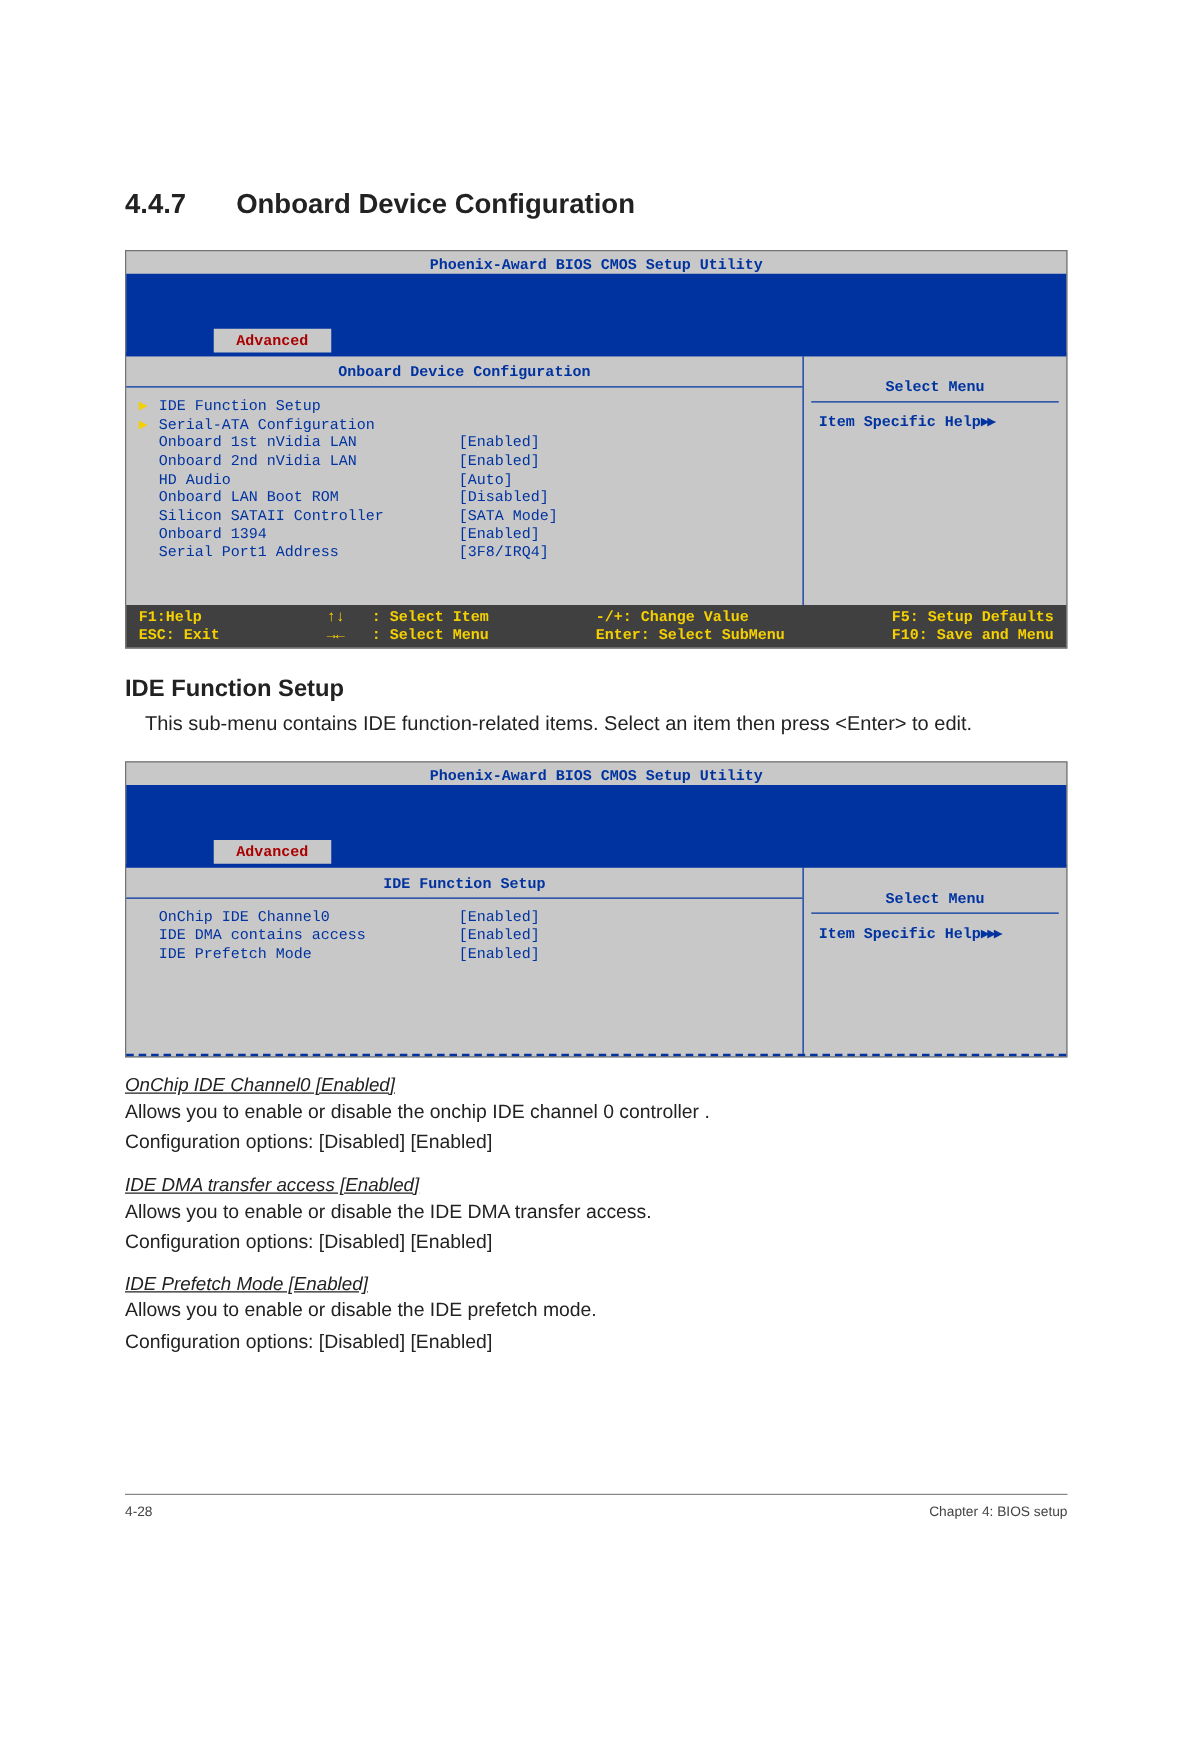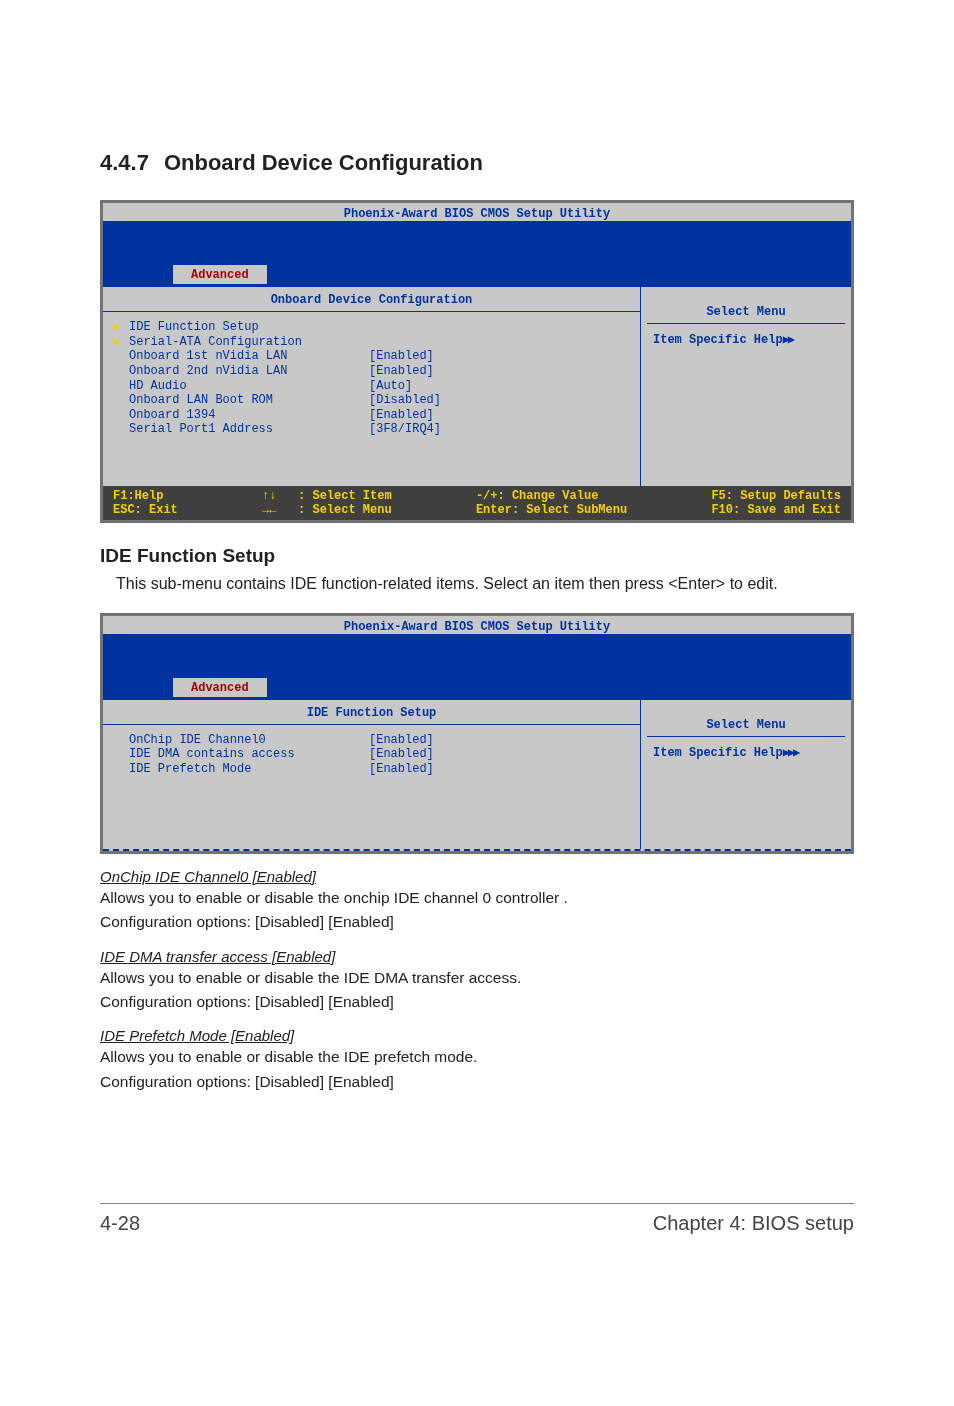--- a/index.html
+++ b/index.html
@@ -11,23 +11,23 @@
     width: 954px;
   }
   .page {
     padding: 150px 100px 60px 100px;
   }
   h2.sect {
     font-size: 22px;
     font-weight: bold;
     margin: 0 0 24px 0;
   }
-  h2.sect .num { display:inline-block; margin-right: 15px; }
+  h2.sect .num { display:inline-block; margin-right: 40px; }
   .bios-box {
-    border: 3px solid #737373;
+    border: 1px solid #737373;
     background: #c8c8c8;
     width: 100%;
     font-family: "Courier New", monospace;
     font-size: 12px;
     color: #0033a0;
   }
   .bios-title {
     text-align: center;
     font-weight: bold;
     padding: 4px 0 0 0;
@@ -123,21 +123,21 @@
   }
   .dashed-sep {
     border: 0;
     border-top: 2px dashed #0033a0;
     margin: 0;
   }
   .bios2 .panel-content { min-height: 120px; }
   .page-footer {
     display: flex;
     justify-content: space-between;
-    font-size: 20px;
+    font-size: 11px;
     color: #444;
     border-top: 1px solid #888;
     margin-top: 110px;
     padding-top: 8px;
   }
 </style>
 </head>
 <body>
 
 <div class="page">
@@ -178,20 +178,25 @@
             </div>
             <div class="cfg-row">
               <div class="arrow-cell"></div>
               <div class="label-cell">HD Audio</div>
               <div class="value-cell">[Auto]</div>
             </div>
             <div class="cfg-row">
               <div class="arrow-cell"></div>
               <div class="label-cell">Onboard LAN Boot ROM</div>
               <div class="value-cell">[Disabled]</div>
+            </div>
+            <div class="cfg-row">
+              <div class="arrow-cell"></div>
+              <div class="label-cell">Silicon SATAII Controller</div>
+              <div class="value-cell">[SATA Mode]</div>
             </div>
             <div class="cfg-row">
               <div class="arrow-cell"></div>
               <div class="label-cell">Onboard 1394</div>
               <div class="value-cell">[Enabled]</div>
             </div>
             <div class="cfg-row">
               <div class="arrow-cell"></div>
               <div class="label-cell">Serial Port1 Address</div>
               <div class="value-cell">[3F8/IRQ4]</div>
@@ -206,21 +211,21 @@
       </div>
     </div>
     <div class="bios-footer">
       <div class="footer-col"><span>F1:Help</span>
 <span>ESC: Exit</span></div>
       <div class="footer-col"><span>↑↓   : Select Item</span>
 <span>→←   : Select Menu</span></div>
       <div class="footer-col"><span>-/+: Change Value</span>
 <span>Enter: Select SubMenu</span></div>
       <div class="footer-col"><span>F5: Setup Defaults</span>
-<span>F10: Save and Exit</span></div>
+<span>F10: Save and Menu</span></div>
     </div>
   </div>
 
   <h3 class="sub">IDE Function Setup</h3>
   <p class="body">This sub-menu contains IDE function-related items. Select an item then press &lt;Enter&gt; to edit.</p>
 
   <div class="bios-box bios2">
     <div class="bios-title">Phoenix-Award BIOS CMOS Setup Utility</div>
     <div class="tab-row">
       <div class="tab-spacer-left"></div>

